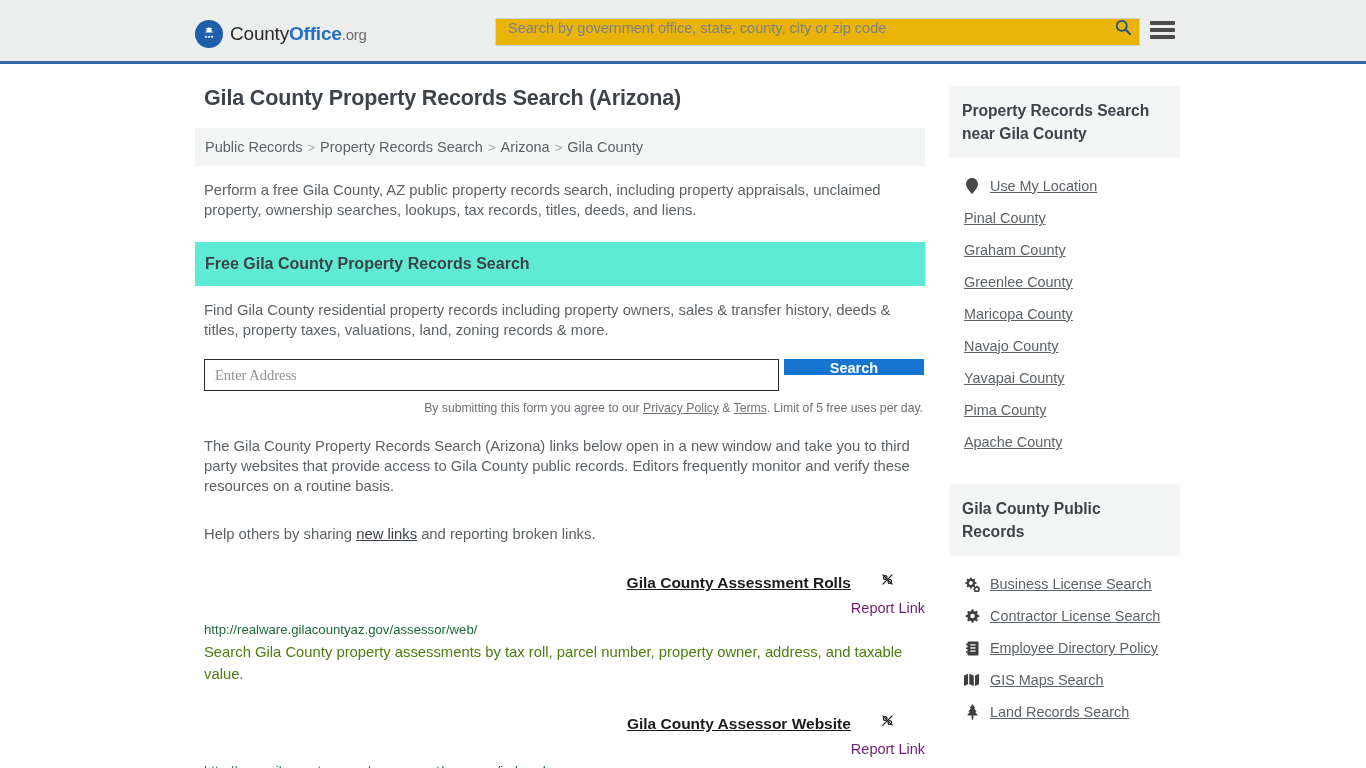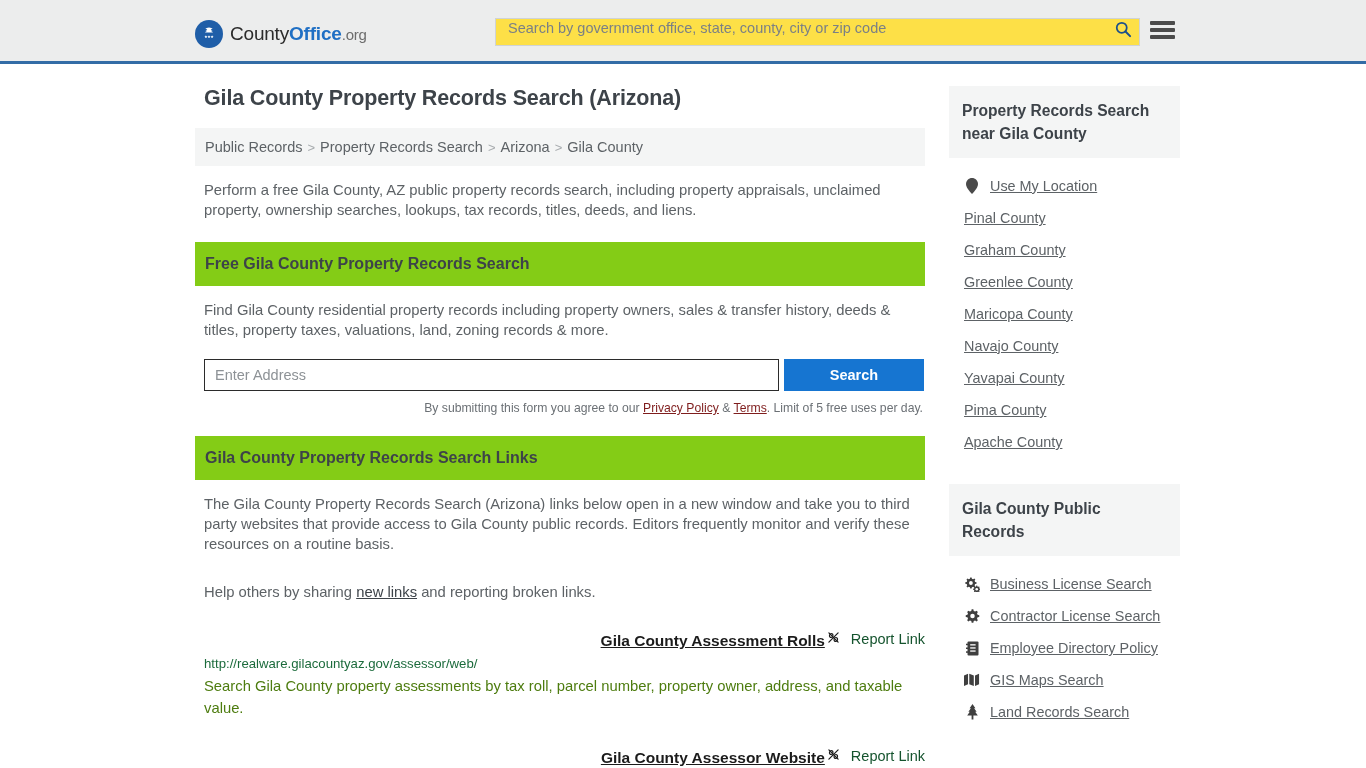--- a/index.html
+++ b/index.html
@@ -46,24 +46,24 @@
   .logo-text .lt-county { color: #2b2b2b; font-weight: 400; }
   .logo-text .lt-office { color: #1f6fc4; font-weight: 700; }
   .logo-text .lt-org    { color: #6d6d6d; font-weight: 400; font-size: 15px; }
 
   .header-search {
     position: absolute;
     left: 495px;
     top: 18px;
     width: 645px;
     height: 28px;
-    background: #fde047;
+    background: #eab308;
     border: 1px solid #cfd3d6;
     display: flex;
-    align-items: flex-start;
+    align-items: flex-end;
     padding: 0 6px 8px 10px;
   }
   .header-search input {
     flex: 1;
     border: none;
     outline: none;
     font-family: "Liberation Sans", sans-serif;
     font-size: 14.5px;
     color: #5d6266;
     background: transparent;
@@ -125,21 +125,21 @@
     gap: 5px;
   }
   .breadcrumb a {
     color: #5d6266;
     text-decoration: none;
     text-align: right;
   }
   .breadcrumb .sep { color: #a7abae; font-size: 13px; }
 
   .section-head {
-    background: #84cc16;
+    background: #5eead4;
     padding: 13px 10px;
     font-size: 16px;
     font-weight: 700;
     color: #3d4349;
   }
 
   p.body-text {
     font-size: 14.8px;
     line-height: 20px;
     color: #5d6266;
@@ -152,70 +152,71 @@
   .addr-form {
     display: flex;
     margin: 19px 0 0 9px;
     height: 32px;
   }
   .addr-input {
     width: 575px;
     height: 32px;
     border: 1px solid #2b2b2b;
     padding: 0 10px;
-    font-family: Liberation Sans, sans-serif;
+    font-family: Liberation Serif, serif;
     font-size: 14.5px;
     color: #444;
     outline: none;
     background: #fff;
   }
   .addr-input::placeholder { color: #8d9296; opacity: 1; }
   .addr-submit {
     width: 140px;
-    height: 32px;
+    height: 16px;
     margin-left: 5px;
     background: #1675d1;
     border: none;
     color: #ffffff;
     font-family: "Liberation Sans", sans-serif;
     font-size: 14.5px;
     font-weight: 700;
     cursor: pointer;
   }
   .legal-line {
     text-align: right;
     font-size: 12.2px;
     color: #6b7075;
     margin: 10px 0 0 0;
     padding-right: 2px;
   }
-  .legal-line a { color: #7f1d1d; text-decoration: underline; }
+  .legal-line a { color: #737373; text-decoration: underline; }
 
   
   .link-entry { margin: 27px 0 0 9px; }
   .link-entry-head {
     display: flex;
     align-items: baseline;
     justify-content: flex-end;
   }
   .link-title {
     font-size: 15.5px;
     font-weight: 700;
     color: #1b1b1b;
     text-decoration: underline;
     cursor: pointer;
   }
   .report-link {
     display: flex;
     align-items: center;
     gap: 9px;
     font-size: 14.5px;
-    color: #14532d;
+    color: #701a75;
     cursor: pointer;
     white-space: nowrap;
+    flex-direction: column;
   }
   .link-url {
     font-size: 13.2px;
     color: #1c6b3c;
     margin-top: 6px;
     word-break: break-all;
   }
   .link-desc {
     font-size: 14.8px;
     line-height: 22px;
@@ -320,21 +321,20 @@
           <input class="addr-input" type="text" placeholder="Enter Address" style="">
           <button class="addr-submit">Search</button>
         </div>
 
         <div class="legal-line">
           <span>By submitting this form you agree to our </span><a>Privacy Policy</a><span> &amp; </span><a>Terms</a><span>. Limit of 5 free uses per day.</span>
         </div>
       </div>
 
       <div style="margin-top:21px;">
-        <div class="section-head">Gila County Property Records Search Links</div>
         <p class="body-text">The Gila County Property Records Search (Arizona) links below open in a new window and take you to third party websites that provide access to Gila County public records. Editors frequently monitor and verify these resources on a routine basis.</p>
         <p class="body-text tight">
           <span>Help others by sharing </span><a style="color:#3d4349;text-decoration:underline;">new links</a><span> and reporting broken links.</span>
         </p>
 
         <div class="link-entry">
           <div class="link-entry-head">
             <a class="link-title">Gila County Assessment Rolls</a>
             <span class="report-link">
               <span>

